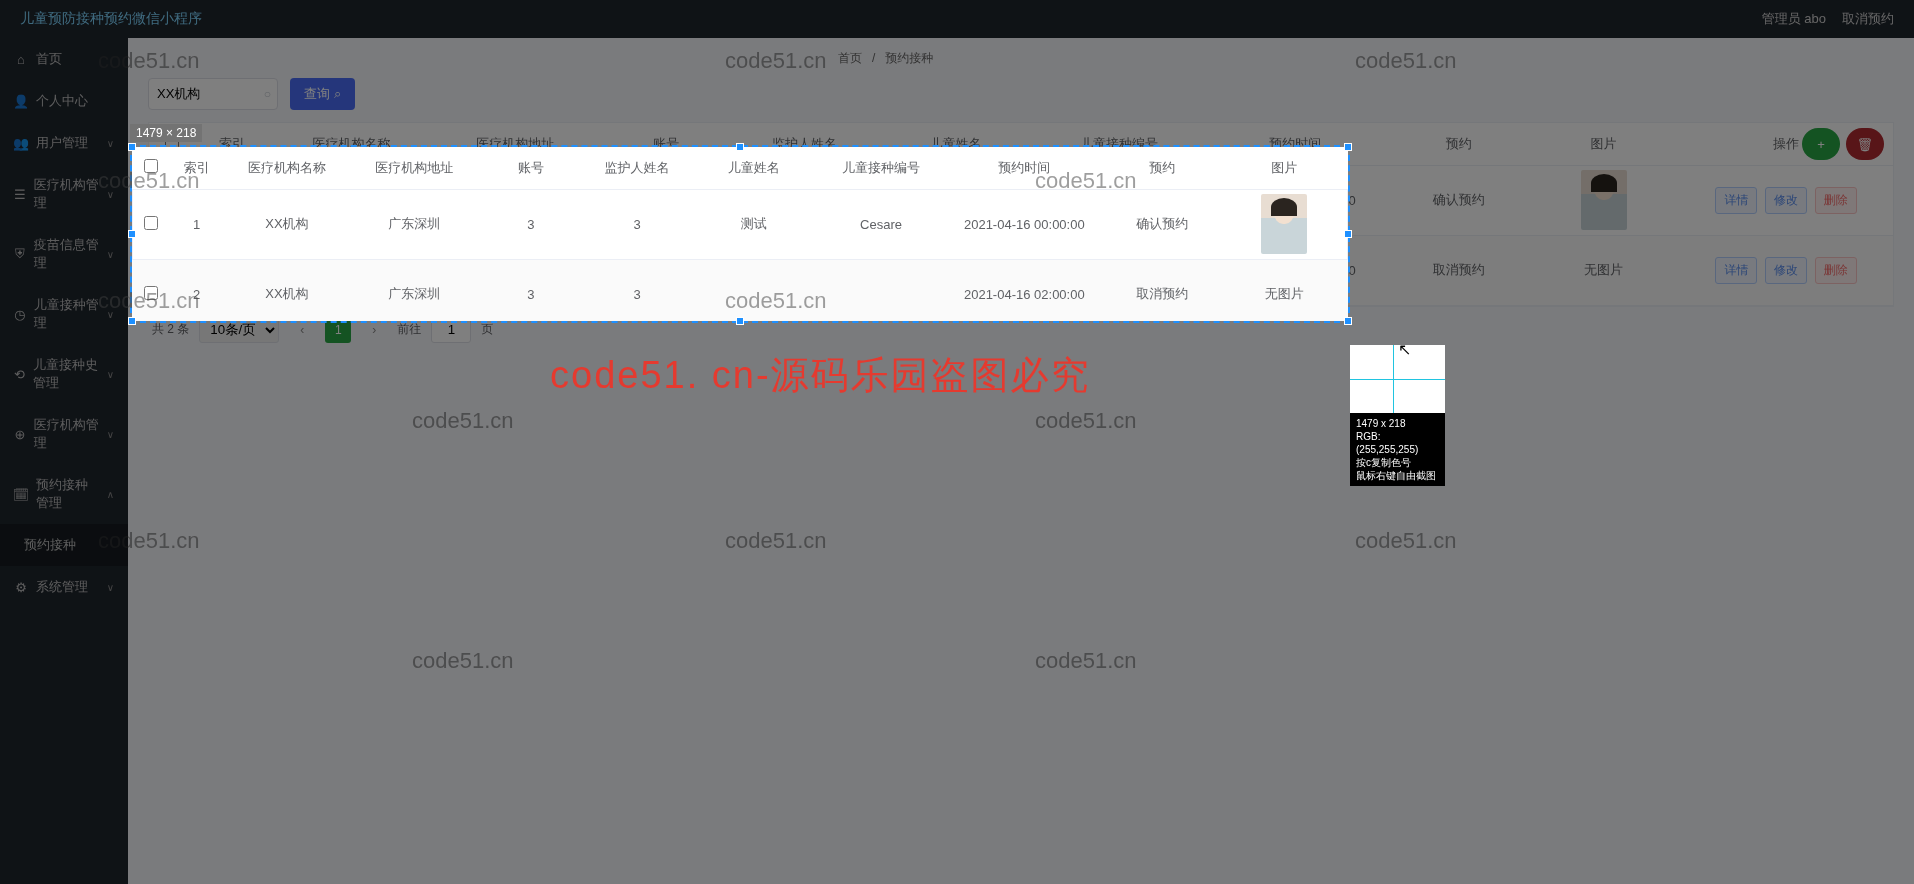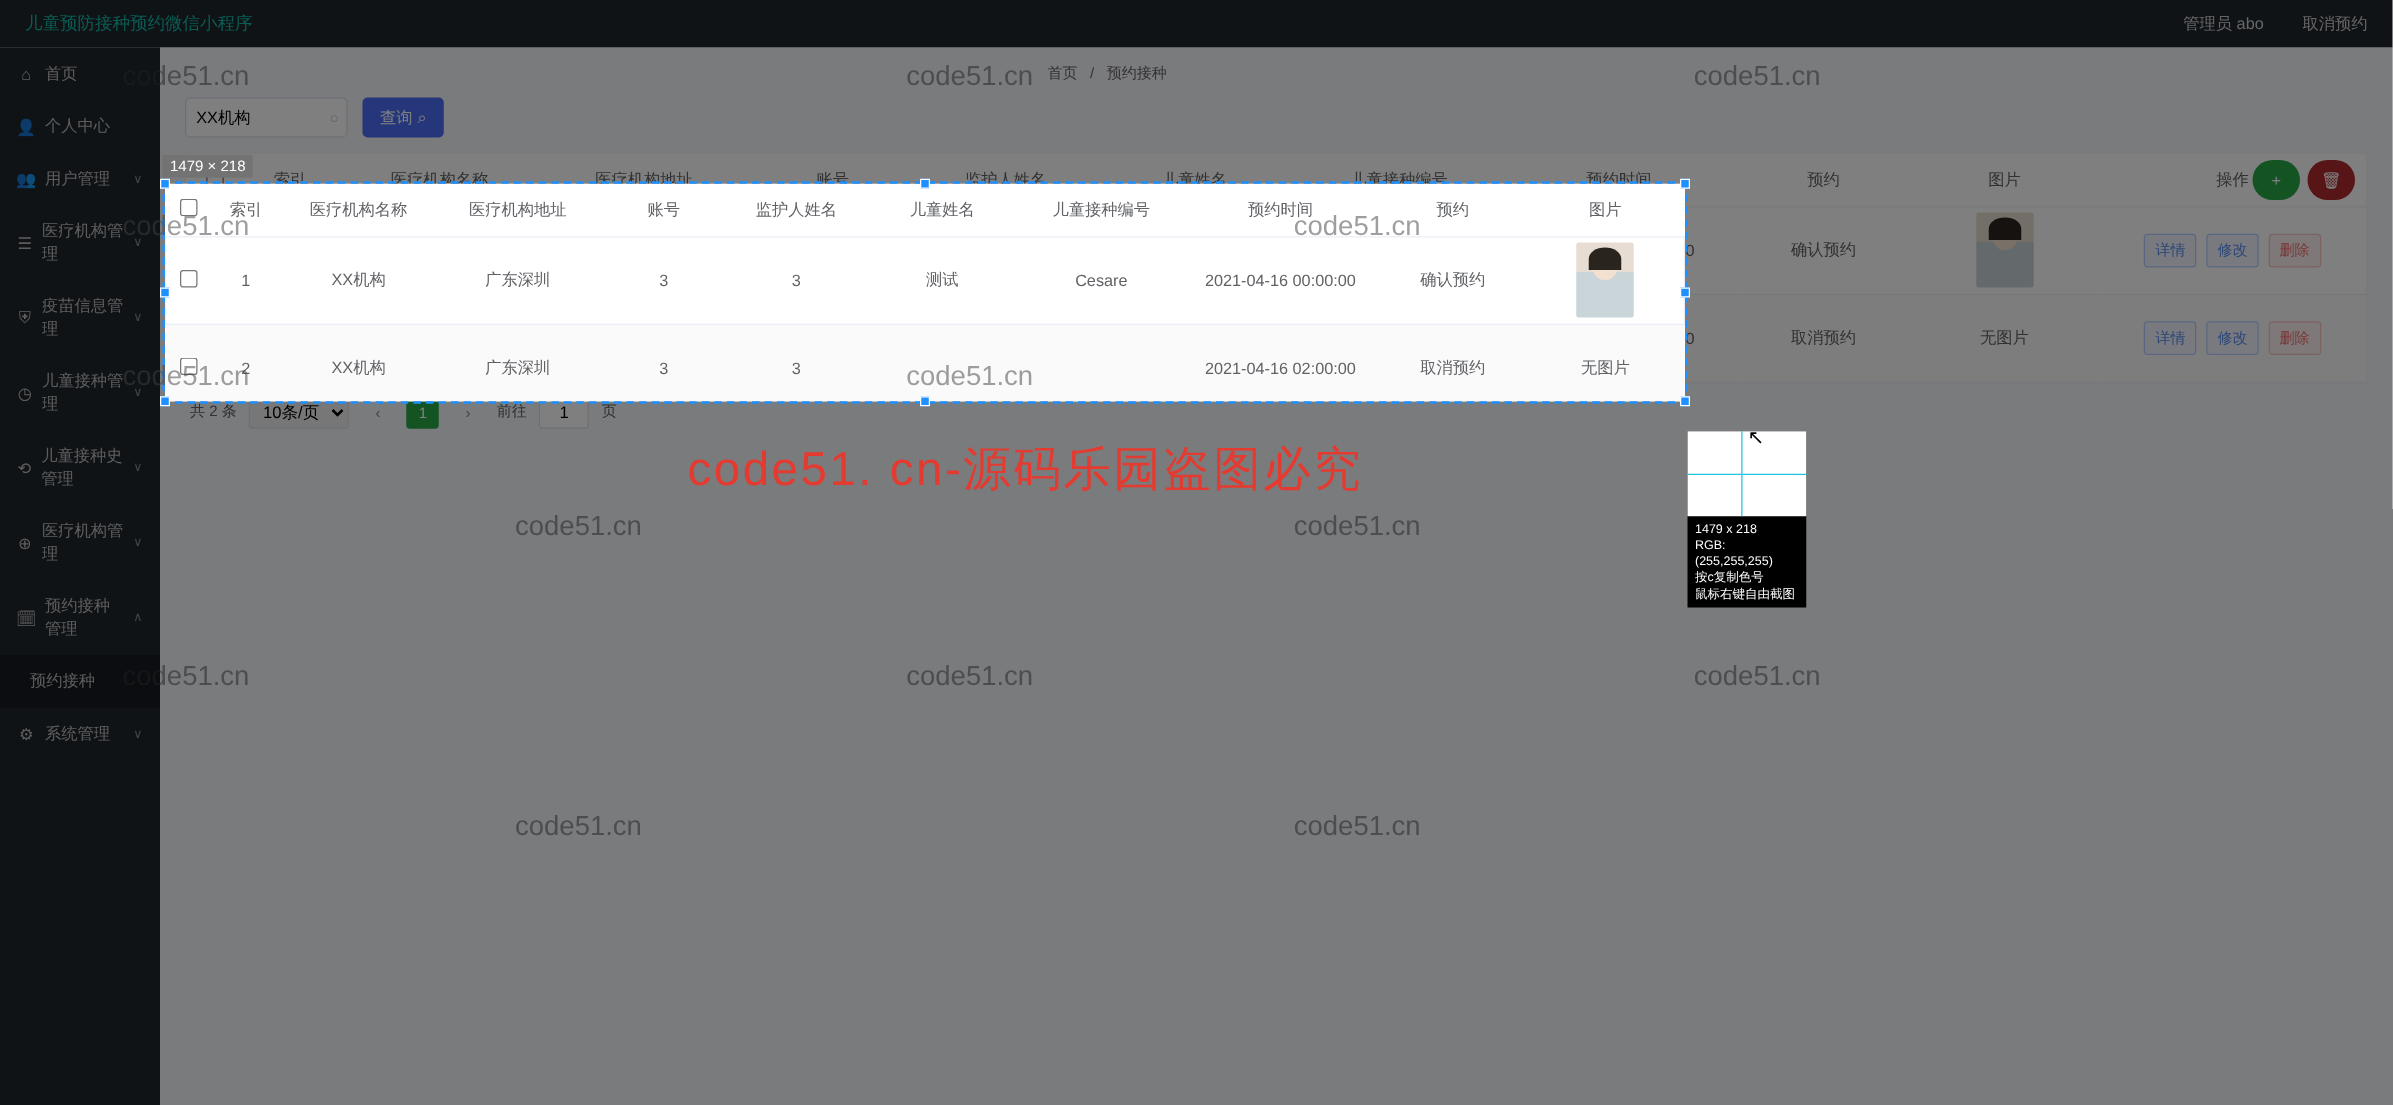--- a/index.html
+++ b/index.html
@@ -2,22 +2,22 @@
 <html><head>
 <meta charset="utf-8">
 <style>
 * { margin: 0; padding: 0; box-sizing: border-box; }
 body { font-family: "Helvetica Neue", Arial, sans-serif; font-size: 13px; background: #f0f2f5; width: 1914px; height: 884px; position: relative; overflow: hidden; }
 
 .overlay-dim { position: absolute; inset: 0; background: rgba(0,0,0,0.5); z-index: 1; }
 
 
 .topbar { position: absolute; top: 0; left: 0; right: 0; height: 38px; background: #1f262d; color: #ccc; display: flex; align-items: center; padding: 0 20px; z-index: 0; }
-.topbar .title { font-size: 14px; color: #14b8a6; }
-.topbar .right { margin-left: auto; display: flex; gap: 31px; font-size: 13px; color: #ccc; }
+.topbar .title { font-size: 14px; color: #7dd3fc; }
+.topbar .right { margin-left: auto; display: flex; gap: 16px; font-size: 13px; color: #ccc; }
 
 
 .sidebar { position: absolute; top: 38px; left: 0; width: 128px; bottom: 0; background: #1f262d; z-index: 0; }
 .side-item { display: flex; align-items: center; gap: 8px; padding: 12px 14px; color: #bbb; font-size: 13px; cursor: pointer; position: relative; }
 .side-item.sub { padding-left: 24px; background: #161b20; }
 .side-item .arrow { margin-left: auto; font-size: 10px; color: #888; }
 .side-icon { width: 14px; height: 14px; display: inline-flex; align-items: center; justify-content: center; }
 
 
 .main { position: absolute; top: 38px; left: 128px; right: 0; bottom: 0; background: #f5f6fa; z-index: 0; }

